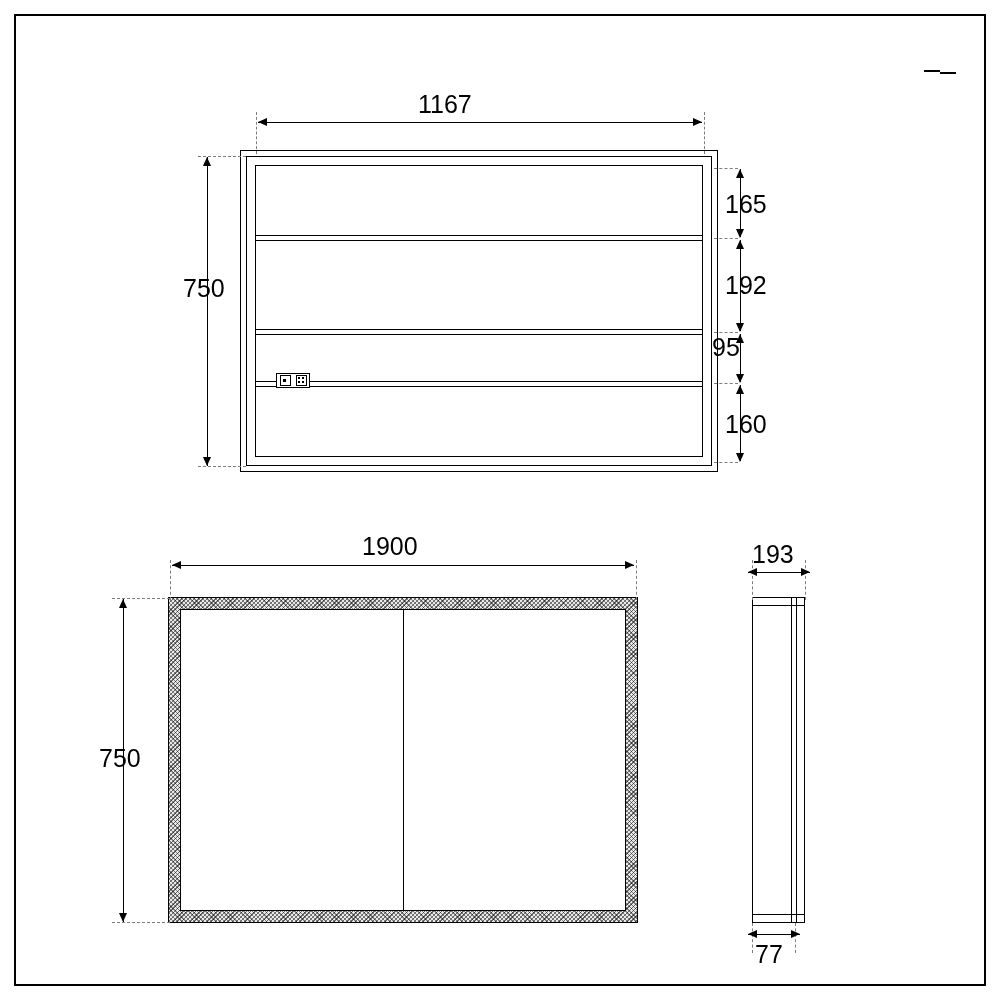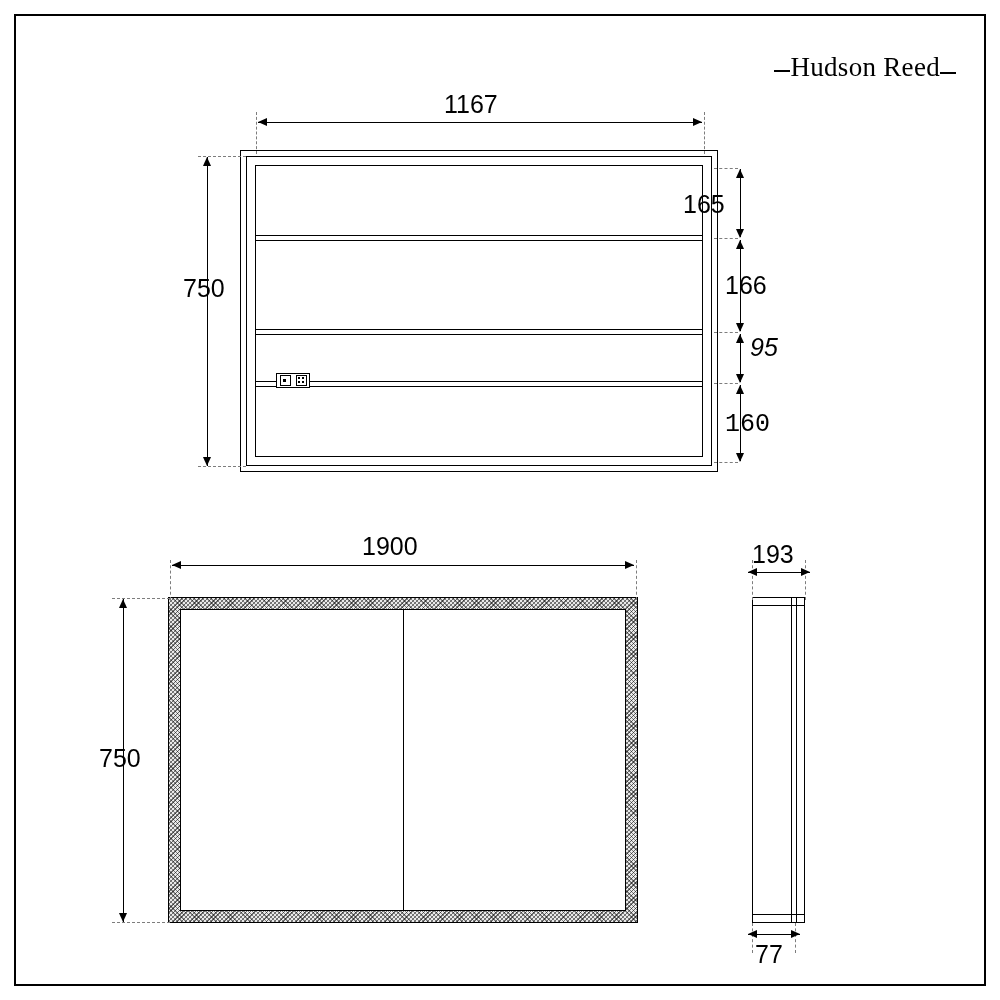--- a/index.html
+++ b/index.html
@@ -206,21 +206,21 @@
     background: #000;
   }
 </style>
 </head>
 <body>
 
 <div id="page">
   <div class="frame"></div>
 
   <div class="brand">
-    <span class="bar-l"></span><span>Hudson Reed</span><span class="bar-r"></span>
+    <span class="bar-l"></span><span class="bar-r"></span>
   </div>
 
   <div class="cab-top">
     <div class="outer2"></div>
     <div class="inner"></div>
 
     <div class="shelf" style="top:84px;"></div>
     <div class="shelf" style="top:178px;"></div>
     <div class="shelf" style="top:230px;"></div>
 
@@ -228,54 +228,54 @@
       <span class="sq dot"></span>
       <span class="sq dots"></span>
     </div>
   </div>
 
   <div class="ext" style="left:256px; top:112px; height:42px;"></div>
   <div class="ext" style="left:704px; top:112px; height:42px;"></div>
   <div class="hline" style="left:258px; top:122px; width:444px;"></div>
   <div class="arrow arrow-l" style="left:258px; top:118px;"></div>
   <div class="arrow arrow-r" style="left:693px; top:118px;"></div>
-  <div class="dim-label" style="left:444px; top:90px;">1167</div>
+  <div class="dim-label" style="left:418px; top:90px;">1167</div>
 
   <div class="ext-h" style="left:198px; top:156px; width:48px;"></div>
   <div class="ext-h" style="left:198px; top:466px; width:48px;"></div>
   <div class="vline" style="left:207px; top:157px; height:309px;"></div>
   <div class="arrow arrow-u" style="left:203px; top:157px;"></div>
   <div class="arrow arrow-d" style="left:203px; top:457px;"></div>
   <div class="dim-label" style="left:183px; top:274px;">750</div>
 
   <div class="ext-h" style="left:714px; top:168px; width:24px;"></div>
   <div class="ext-h" style="left:714px; top:238px; width:24px;"></div>
   <div class="ext-h" style="left:714px; top:332px; width:24px;"></div>
   <div class="ext-h" style="left:714px; top:383px; width:24px;"></div>
   <div class="ext-h" style="left:714px; top:462px; width:24px;"></div>
 
   <div class="vline" style="left:740px; top:169px; height:68px;"></div>
   <div class="arrow arrow-u" style="left:736px; top:169px;"></div>
   <div class="arrow arrow-d" style="left:736px; top:229px;"></div>
-  <div class="dim-label" style="left:683px; top:190px;">165</div>
+  <div class="dim-label" style="left:725px; top:190px;">165</div>
 
   <div class="vline" style="left:740px; top:240px; height:91px;"></div>
   <div class="arrow arrow-u" style="left:736px; top:240px;"></div>
   <div class="arrow arrow-d" style="left:736px; top:323px;"></div>
-  <div class="dim-label" style="left:725px; top:271px;">166</div>
+  <div class="dim-label" style="left:725px; top:271px;">192</div>
 
   <div class="vline" style="left:740px; top:334px; height:48px;"></div>
   <div class="arrow arrow-u" style="left:736px; top:334px;"></div>
   <div class="arrow arrow-d" style="left:736px; top:374px;"></div>
-  <div class="dim-label" style="left:750px; top:333px;font-style:italic;">95</div>
+  <div class="dim-label" style="left:712px; top:333px;">95</div>
 
   <div class="vline" style="left:740px; top:385px; height:76px;"></div>
   <div class="arrow arrow-u" style="left:736px; top:385px;"></div>
   <div class="arrow arrow-d" style="left:736px; top:453px;"></div>
-  <div class="dim-label" style="left:725px; top:410px;font-family:Liberation Mono, monospace;">160</div>
+  <div class="dim-label" style="left:725px; top:410px;">160</div>
 
   <div class="cab-front">
     <div class="glass">
       <div class="split"></div>
     </div>
   </div>
 
   <div class="ext" style="left:170px; top:560px; height:40px;"></div>
   <div class="ext" style="left:636px; top:560px; height:40px;"></div>
   <div class="hline" style="left:172px; top:565px; width:462px;"></div>

